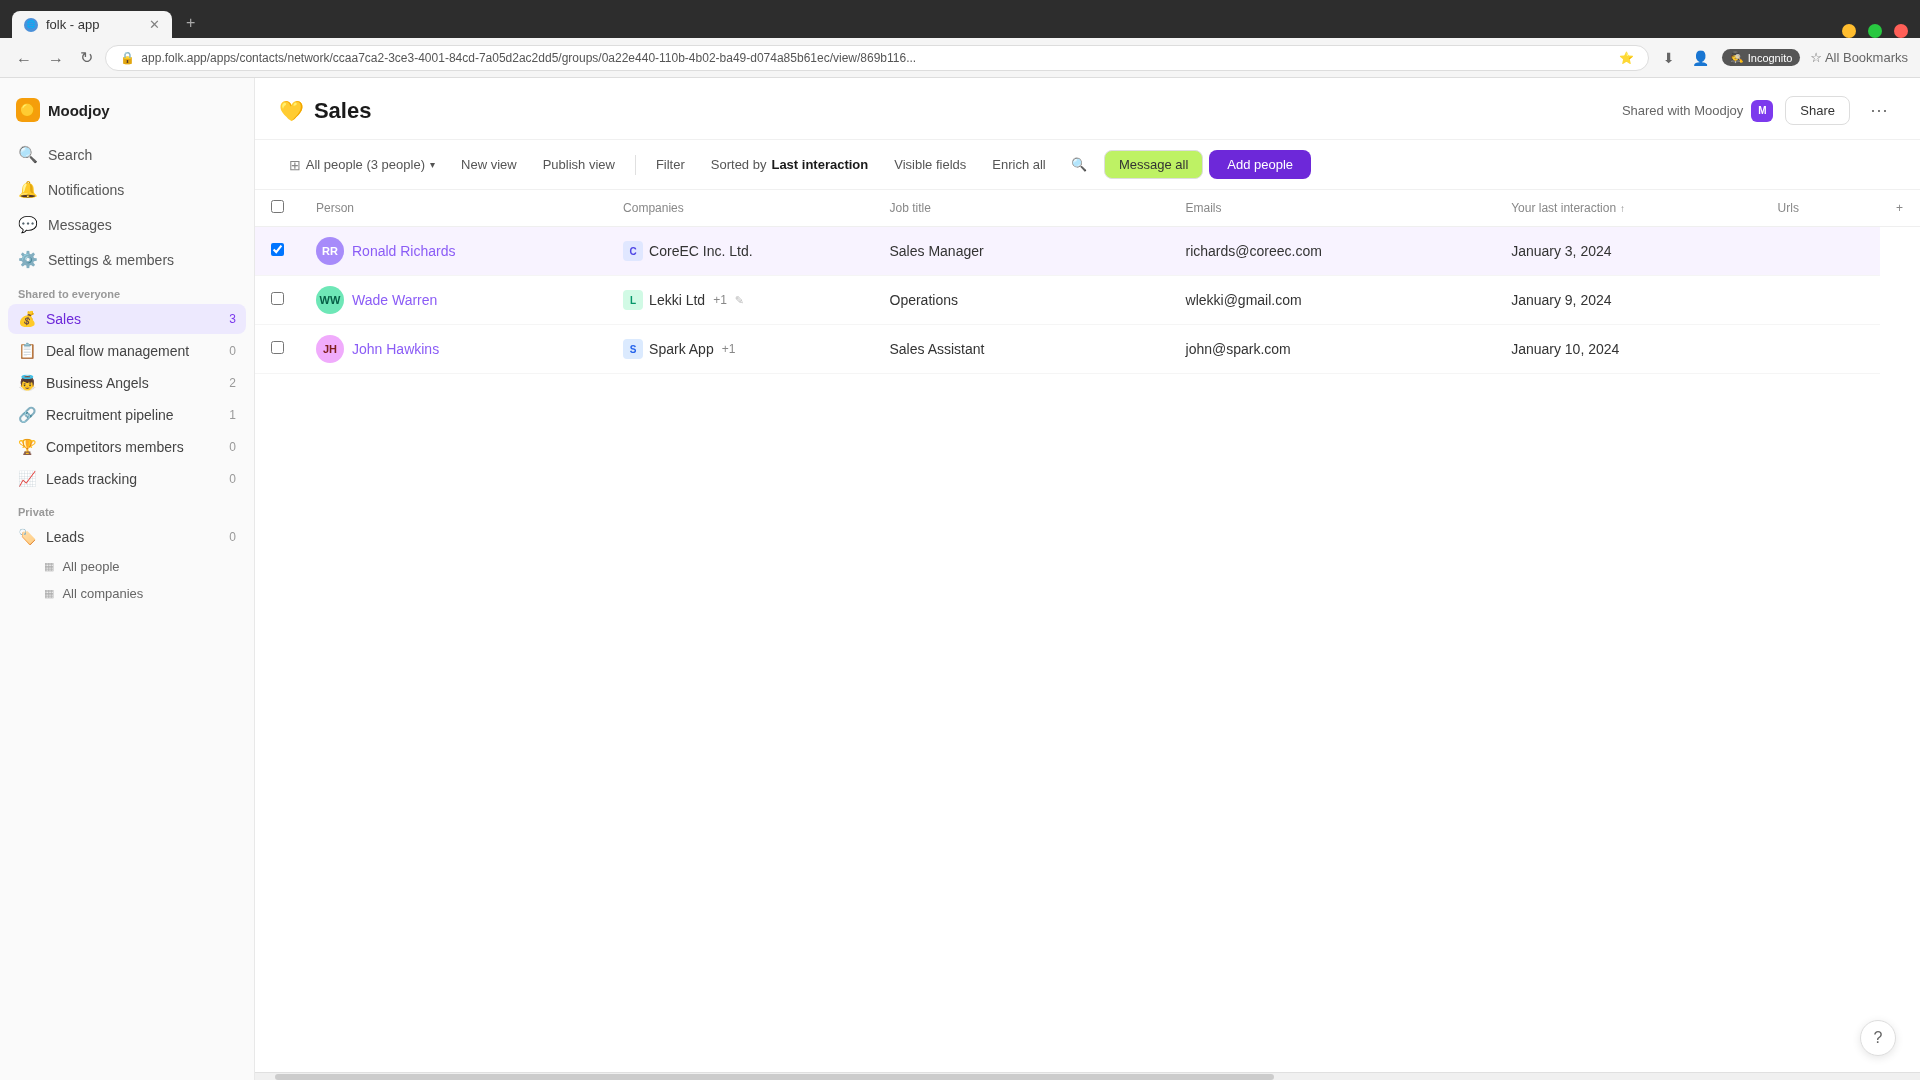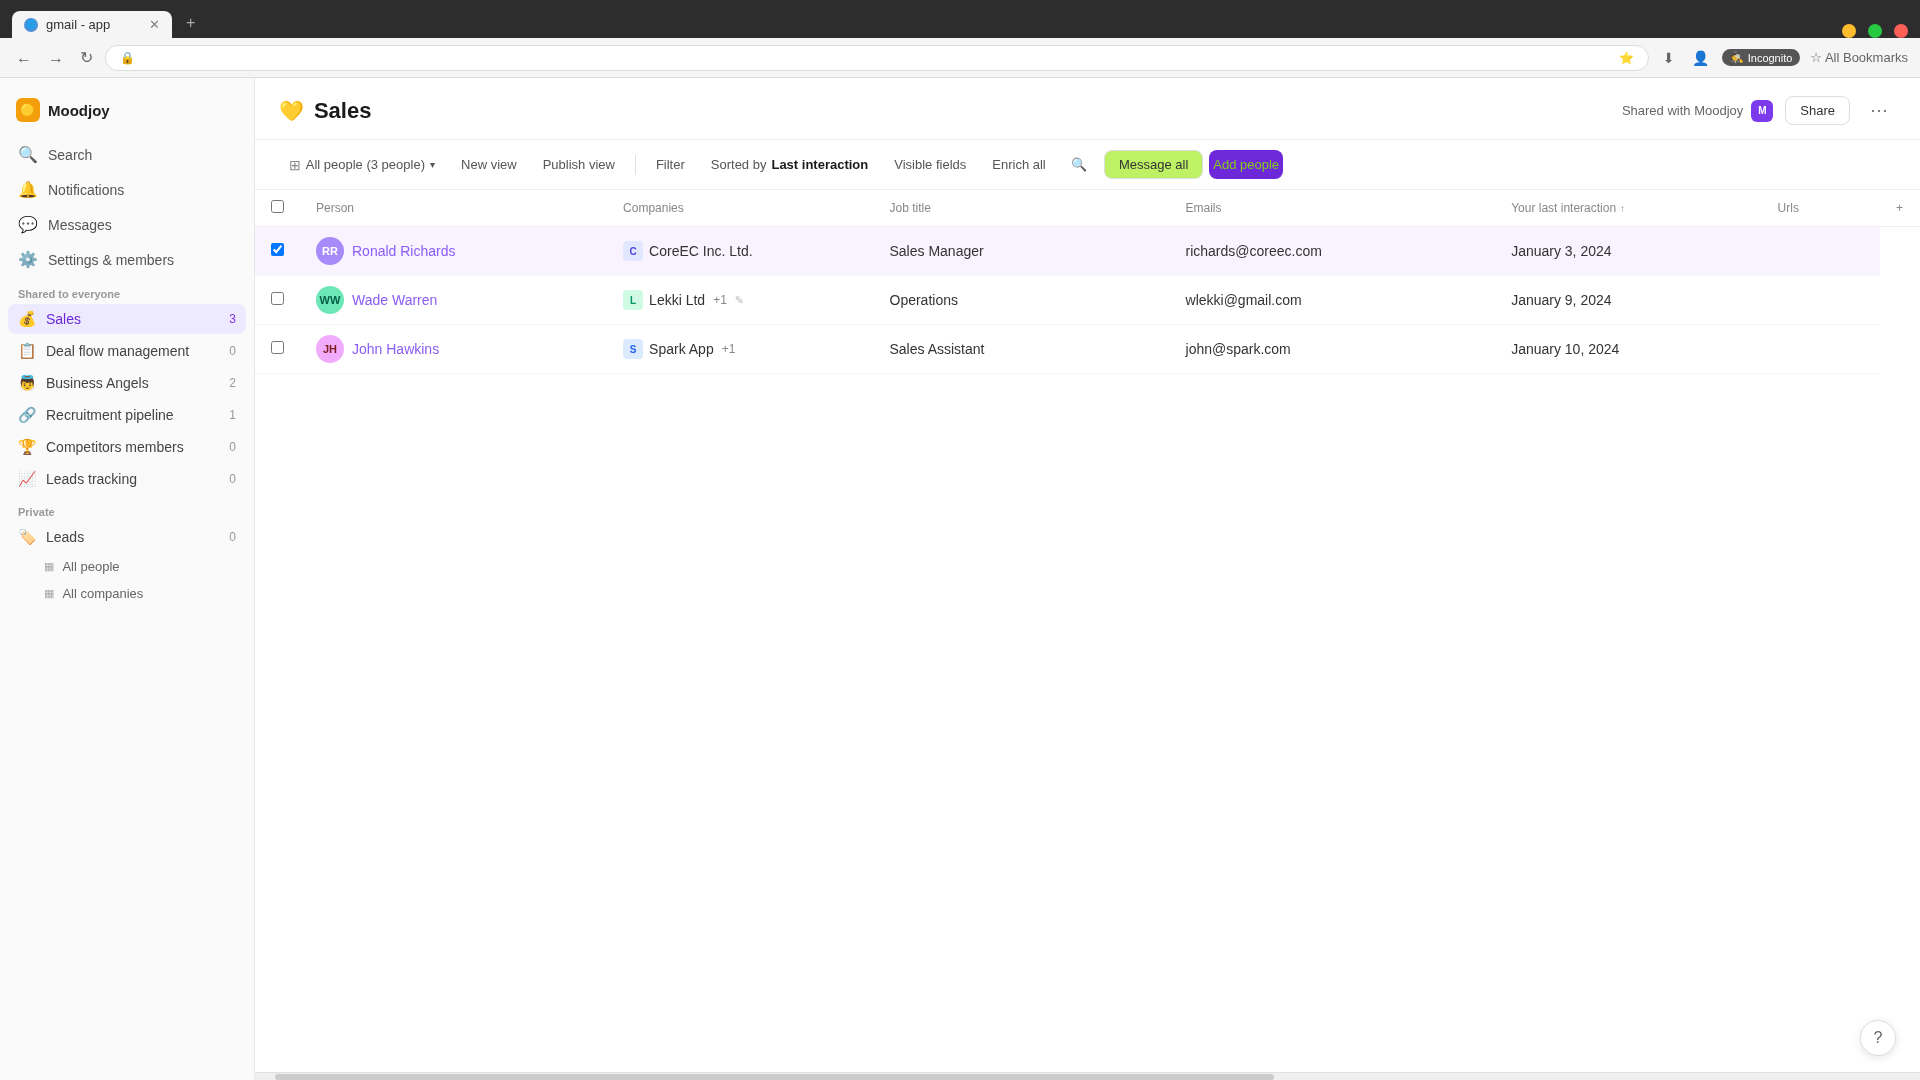--- a/index.html
+++ b/index.html
@@ -58,21 +58,21 @@
     .shared-with { display: flex; align-items: center; gap: 8px; color: #666; font-size: 13px; }
     .shared-avatar { width: 22px; height: 22px; background: #7c3aed; border-radius: 6px; display: flex; align-items: center; justify-content: center; font-size: 10px; color: white; font-weight: 600; }
     .share-btn { background: white; border: 1px solid #ddd; color: #333; padding: 6px 14px; border-radius: 8px; cursor: pointer; font-size: 13px; }
     .more-btn { background: none; border: none; cursor: pointer; color: #666; font-size: 18px; padding: 4px 8px; border-radius: 6px; }
 
     
     .table-toolbar { padding: 10px 24px; display: flex; align-items: center; gap: 6px; border-bottom: 1px solid #f0f0f0; }
     .tb-btn { display: flex; align-items: center; gap: 5px; padding: 6px 10px; border-radius: 8px; cursor: pointer; font-size: 13px; color: #555; border: none; background: none; white-space: nowrap; }
     .tb-icon { font-size: 14px; color: #888; }
     .tb-separator { width: 1px; background: #e0e0e0; height: 20px; margin: 0 4px; }
-    .tb-accent-btn { background: #6d28d9; color: #84cc16; padding: 7px 4px; border-radius: 8px; cursor: pointer; font-size: 13px; border: none; font-weight: 500; }
+    .tb-accent-btn { background: #6d28d9; color: #ffffff; padding: 7px 18px; border-radius: 8px; cursor: pointer; font-size: 13px; border: none; font-weight: 500; }
     .tb-outline-btn { border: 1px solid #ddd; padding: 6px 14px; border-radius: 8px; cursor: pointer; font-size: 13px; color: #333; background: #bef264; }
     .sort-highlight { font-weight: 600; color: #1a1a1a; text-align: center; }
 
     
     .table-container { flex: 1; overflow: auto; padding: 0; }
     .contacts-table { width: 100%; border-collapse: collapse; }
     .contacts-table th { text-align: left; padding: 10px 16px; font-size: 12px; font-weight: 500; color: #888; border-bottom: 1px solid #efefef; background: white; position: sticky; top: 0; z-index: 1; }
     .contacts-table td { padding: 10px 16px; border-bottom: 1px solid #f5f5f5; font-size: 14px; color: #333; vertical-align: middle; }
     .contacts-table tr.selected td { background: #f8f3ff; }
     .check-col { width: 36px; }
@@ -107,39 +107,40 @@
     .help-btn { position: fixed; bottom: 24px; right: 24px; width: 36px; height: 36px; background: white; border: 1px solid #ddd; border-radius: 50%; display: flex; align-items: center; justify-content: center; cursor: pointer; font-size: 16px; color: #666; box-shadow: 0 2px 8px rgba(0,0,0,0.1); }
   </style>
 </head>
 <body>
 
 <div class="browser-chrome">
   <div style="display:flex; align-items:flex-end; justify-content:space-between;">
     <div class="browser-tabs">
       <div class="browser-tab active">
         <div class="tab-favicon">🌐</div>
-        <span>gmail - app</span>
+        <span>folk - app</span>
         <span class="tab-close">✕</span>
       </div>
       <div class="tab-new">+</div>
     </div>
     <div class="win-controls">
       <div class="win-btn win-minimize">—</div>
       <div class="win-btn win-maximize">□</div>
       <div class="win-btn win-close">✕</div>
     </div>
   </div>
 </div>
 
 <div class="browser-toolbar">
   <button class="nav-btn">←</button>
   <button class="nav-btn">→</button>
   <button class="nav-btn">↻</button>
   <div class="address-bar">
     <span style="font-size:12px; color:#888;">🔒</span>
+    <span class="address-text">app.folk.app/apps/contacts/network/ccaa7ca2-3ce3-4001-84cd-7a05d2ac2dd5/groups/0a22e440-110b-4b02-ba49-d074a85b61ec/view/869b116...</span>
     <span style="font-size:12px; color:#aaa; margin-left:auto;">⭐</span>
   </div>
   <div class="toolbar-icons">
     <button class="toolbar-icon-btn">⬇</button>
     <button class="toolbar-icon-btn">👤</button>
     <div class="incognito-badge">
       <span>🕵️</span>
       <span>Incognito</span>
     </div>
     <span style="color:#666; font-size:13px; margin-left:4px;">☆ All Bookmarks</span>

